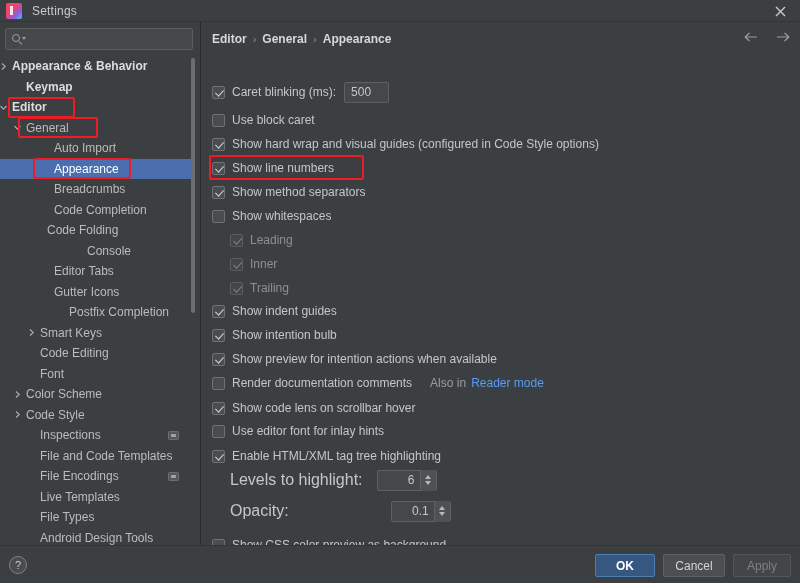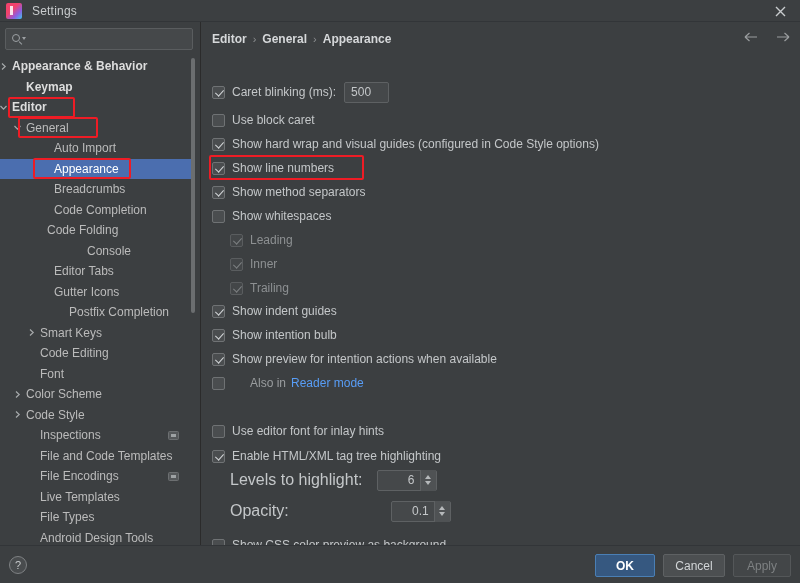--- a/index.html
+++ b/index.html
@@ -479,21 +479,26 @@
         <div class="row" style="top: 305px; left: 11px;">
           <span class="cb checked"></span>
           <span>Show intention bulb</span>
         </div>
         <div class="row" style="top: 329px; left: 11px;">
           <span class="cb checked"></span>
           <span>Show preview for intention actions when available</span>
         </div>
         <div class="row" style="top: 353px; left: 11px;">
           <span class="cb"></span>
+          <span>Render documentation comments</span>
           <span style="margin-left: 18px;"><span class="muted">Also in</span><span class="link" style="margin-left: 5px;">Reader mode</span></span>
+        </div>
+        <div class="row" style="top: 378px; left: 11px;">
+          <span class="cb checked"></span>
+          <span>Show code lens on scrollbar hover</span>
         </div>
         <div class="row" style="top: 401px; left: 11px;">
           <span class="cb"></span>
           <span>Use editor font for inlay hints</span>
         </div>
         <div class="row" style="top: 426px; left: 11px;">
           <span class="cb checked"></span>
           <span>Enable HTML/XML tag tree highlighting</span>
         </div>
         <div class="row" style="top: 515px; left: 11px;">

